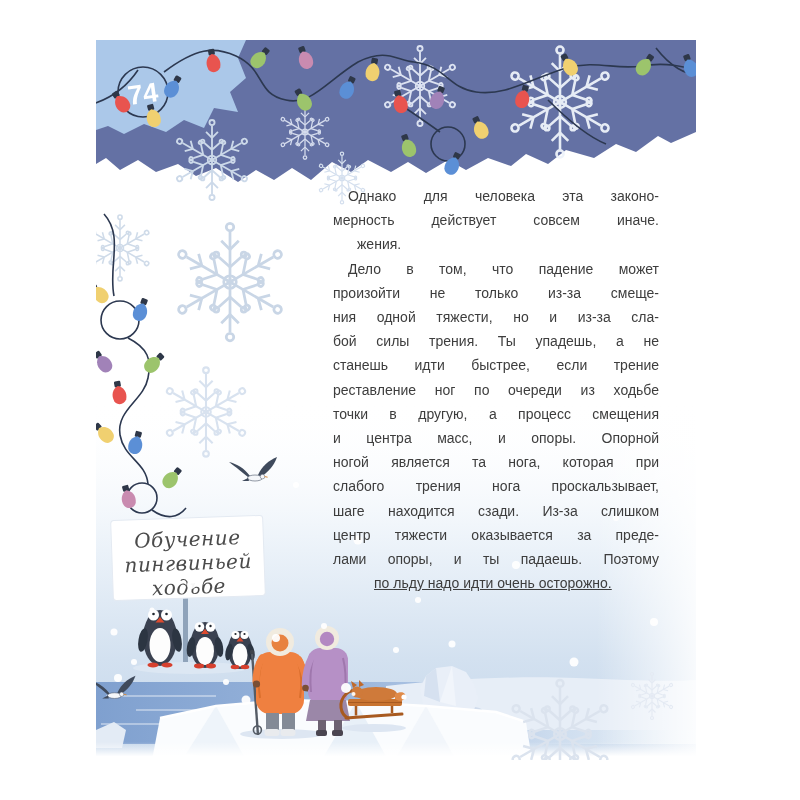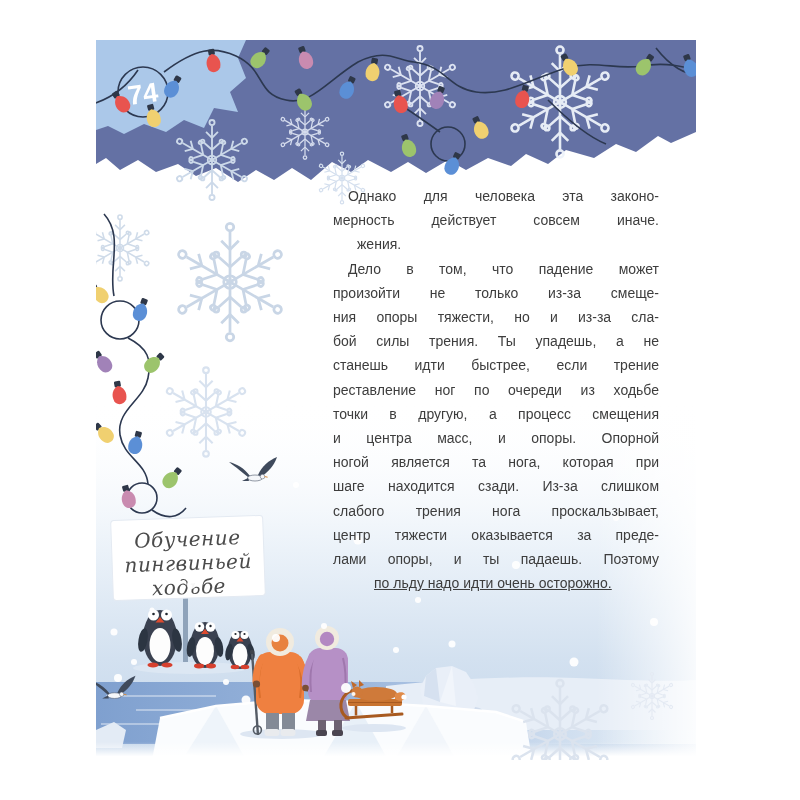--- a/index.html
+++ b/index.html
@@ -328,27 +328,27 @@
 
     <text class="pagenum" x="47" y="63" text-anchor="middle" font-size="27" fill="#ffffff" transform="rotate(-8 47 54)">74</text>
   </svg>
 
   <div class="article">
     <div class="ln ind">Однако для человека эта законо-</div>
     <div class="ln">мерность действует совсем иначе.</div>
     <div class="ln end">жения.</div>
     <div class="ln ind">Дело в том, что падение может</div>
     <div class="ln">произойти не только из-за смеще-</div>
-    <div class="ln">ния опоры тяжести, но и из-за сла-</div>
+    <div class="ln">ния одной тяжести, но и из-за сла-</div>
     <div class="ln">бой силы трения. Ты упадешь, а не</div>
     <div class="ln">станешь идти быстрее, если трение</div>
     <div class="ln">реставление ног по очереди из ходьбе</div>
     <div class="ln">точки в другую, а процесс смещения</div>
     <div class="ln">и центра масс, и опоры. Опорной</div>
     <div class="ln">ногой является та нога, которая при</div>
+    <div class="ln">слабого трения нога проскальзывает,</div>
     <div class="ln">шаге находится сзади. Из-за слишком</div>
-    <div class="ln">слабого трения нога проскальзывает,</div>
     <div class="ln">центр тяжести оказывается за преде-</div>
     <div class="ln">лами опоры, и ты падаешь. Поэтому</div>
     <div class="ln end shift">по льду надо идти очень осторожно.</div>
   </div>
 
 </div>
 
 </body></html>

